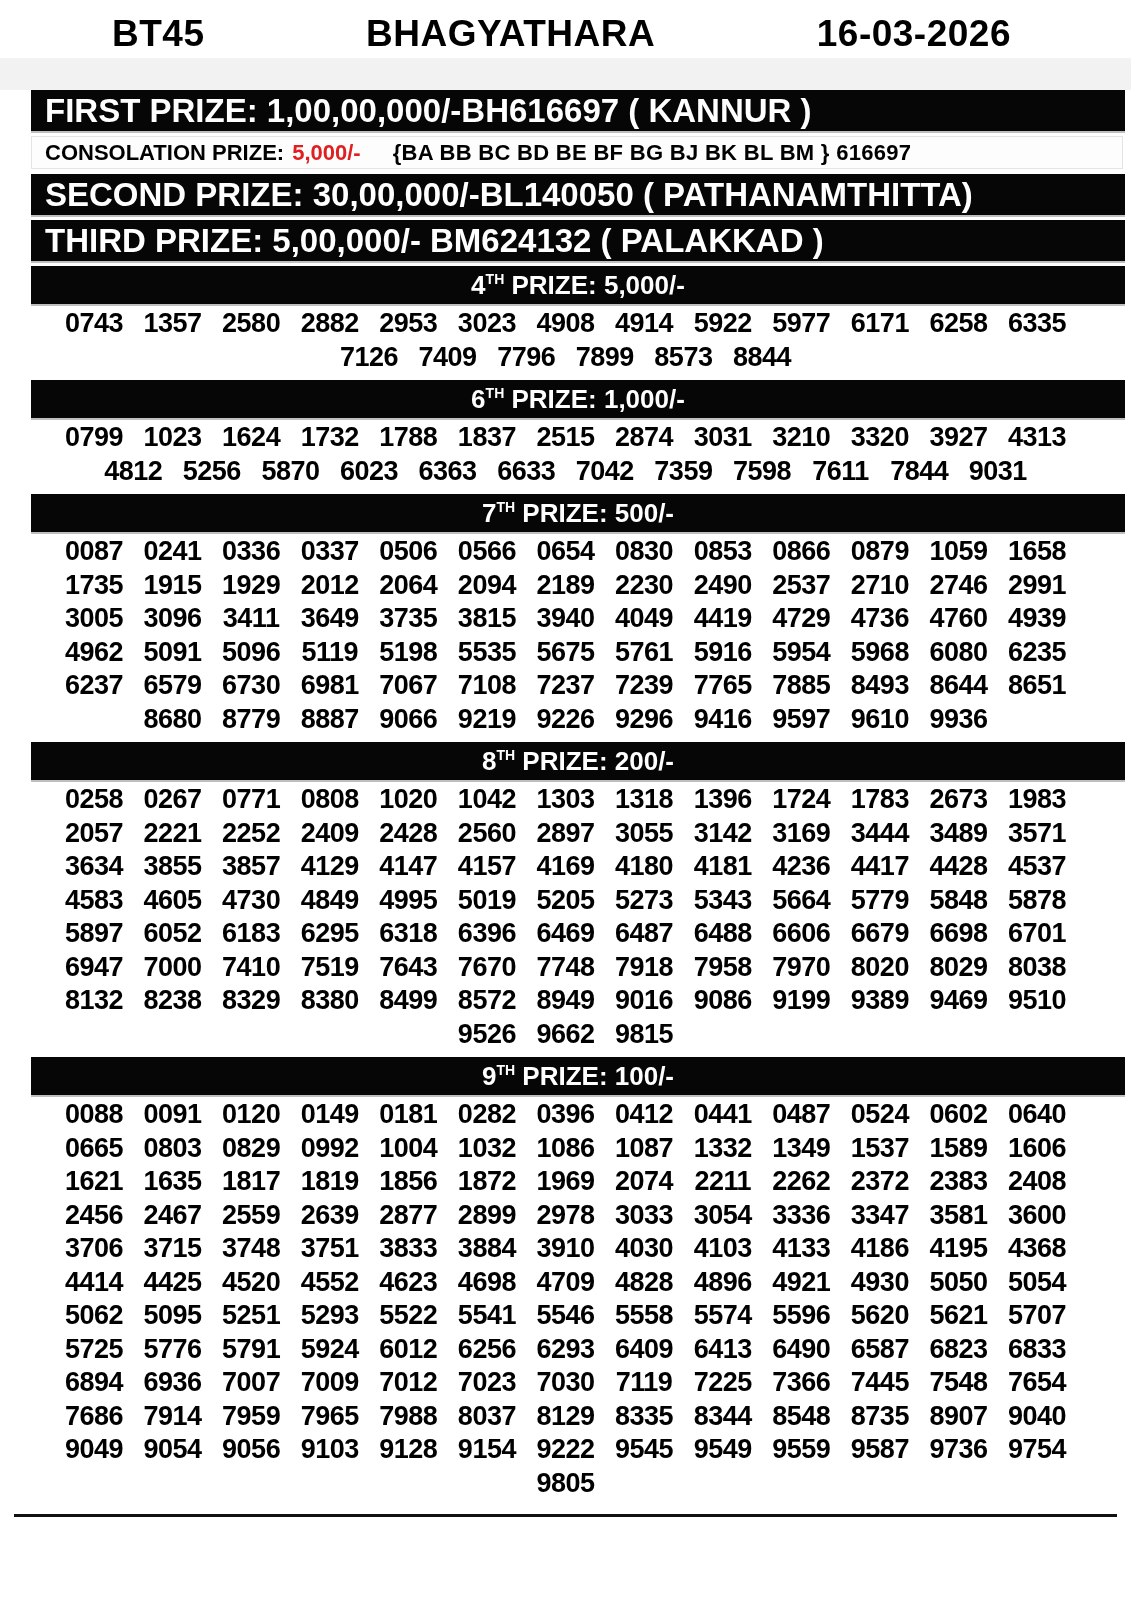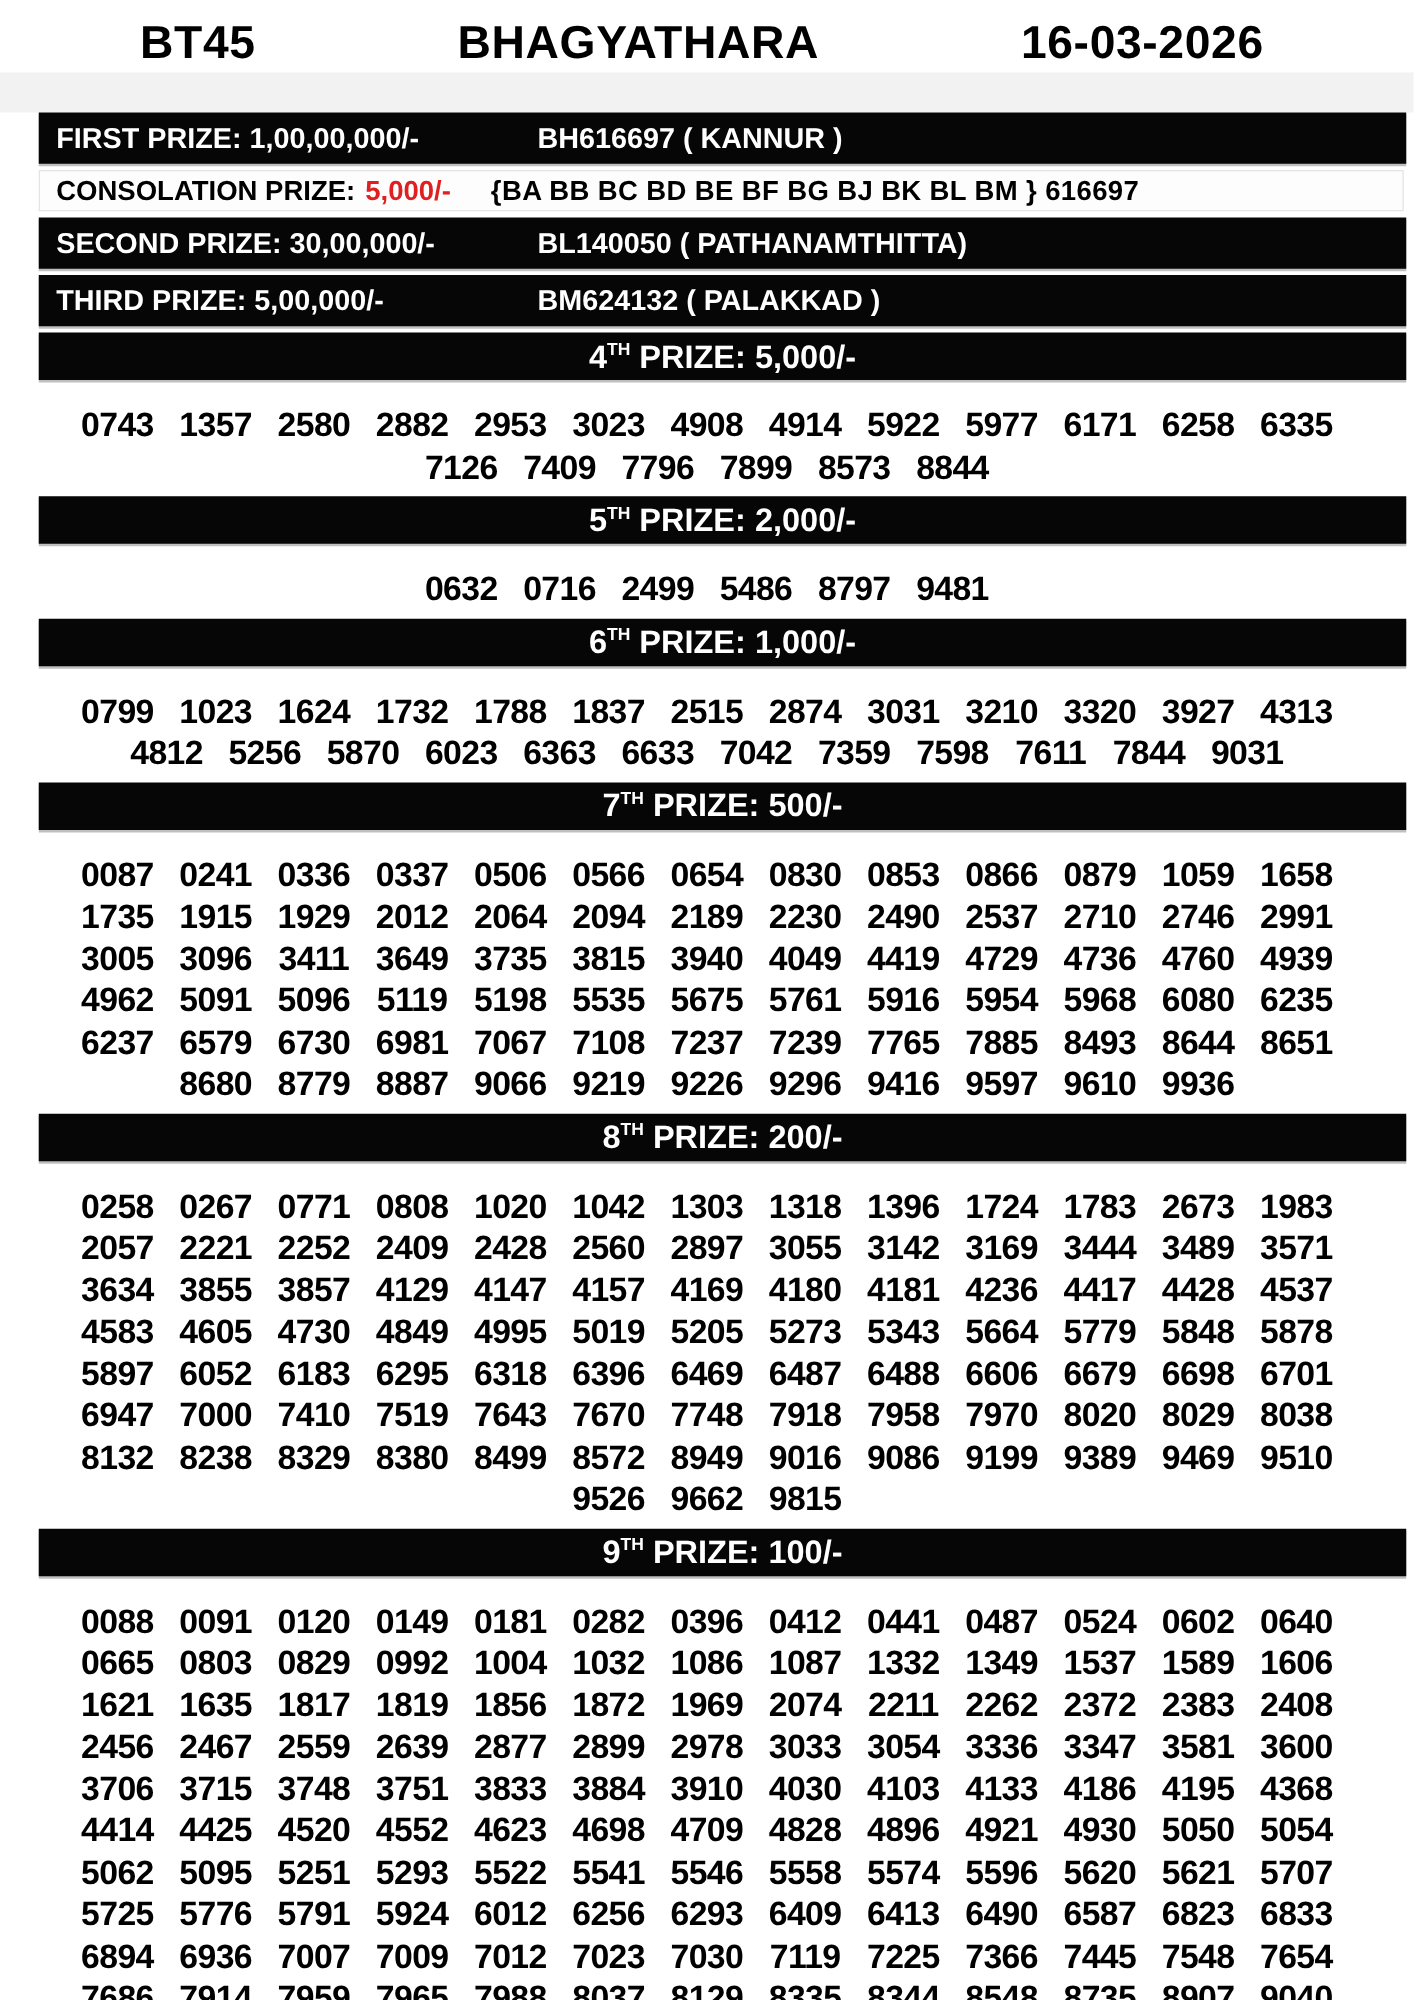--- a/index.html
+++ b/index.html
@@ -30,21 +30,21 @@
   }
 
   
   .bar {
     background: #060606;
     color: #ffffff;
     margin: 0 6px 5px 31px;
     min-height: 41px;
     display: flex;
     align-items: center;
-    font-size: 23px;
+    font-size: 33px;
     box-shadow: 0 2px 0 rgba(0,0,0,0.25);
   }
   .bar .bar-label {
     padding-left: 14px;
     flex: 0 0 399px;
     white-space: nowrap;
   }
   .bar .bar-winner { flex: 1; white-space: nowrap; }
 
   
@@ -59,21 +59,21 @@
     padding-left: 13px;
     white-space: nowrap;
   }
   .consolation .c-amount { color: #e02020; margin-left: 8px; }
   .consolation .c-series { margin-left: 32px; letter-spacing: 0.3px; }
 
   
   .section-bar {
     background: #060606;
     color: #ffffff;
-    margin: 3px 6px 20px 31px;
+    margin: 3px 6px 3px 31px;
     min-height: 38px;
     display: flex;
     align-items: center;
     justify-content: center;
     font-size: 26px;
     box-shadow: 0 2px 0 rgba(0,0,0,0.25);
   }
   .section-bar sup {
     font-size: 14px;
     vertical-align: super;
@@ -154,33 +154,20 @@
         <span class="num">6335</span>
         <span class="num">7126</span>
         <span class="num">7409</span>
         <span class="num">7796</span>
         <span class="num">7899</span>
         <span class="num">8573</span>
         <span class="num">8844</span>
       </div>
   </div>
 
-  <div>
-    <div class="section-bar">
-      <span><span>5</span><sup>TH</sup><span> PRIZE: 2,000/-</span></span>
-    </div>
-    <div class="numbers-grid">
-        <span class="num">0632</span>
-        <span class="num">0716</span>
-        <span class="num">2499</span>
-        <span class="num">5486</span>
-        <span class="num">8797</span>
-        <span class="num">9481</span>
-      </div>
-  </div>
 
   <div>
     <div class="section-bar">
       <span><span>6</span><sup>TH</sup><span> PRIZE: 1,000/-</span></span>
     </div>
     <div class="numbers-grid">
         <span class="num">0799</span>
         <span class="num">1023</span>
         <span class="num">1624</span>
         <span class="num">1732</span>

